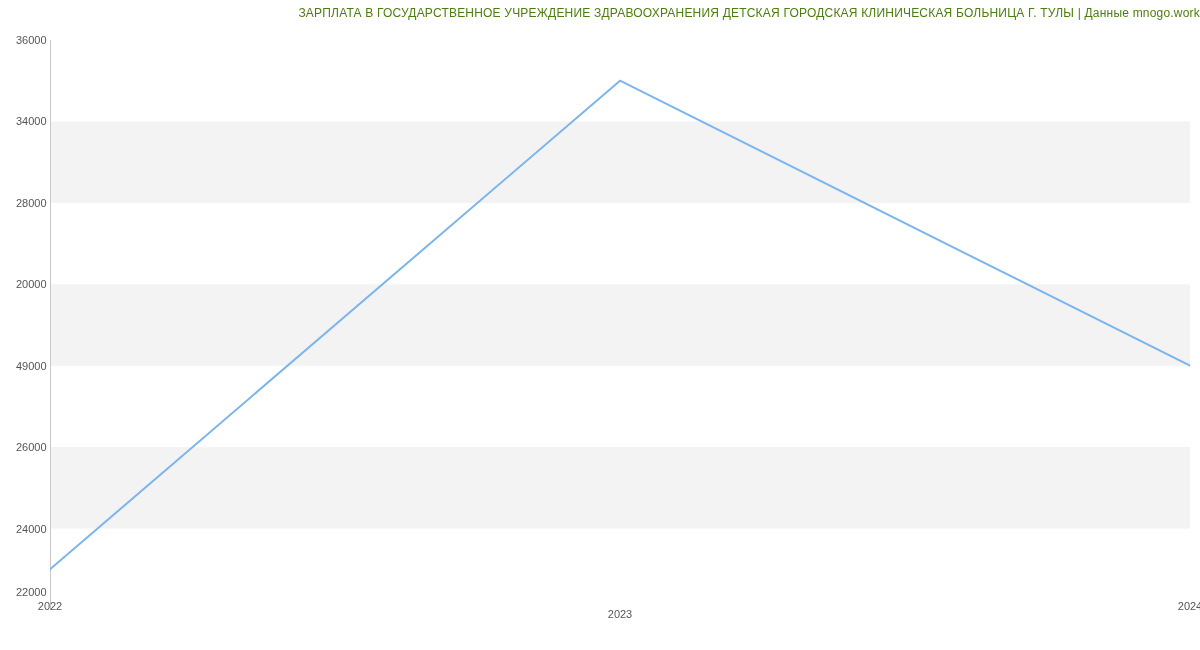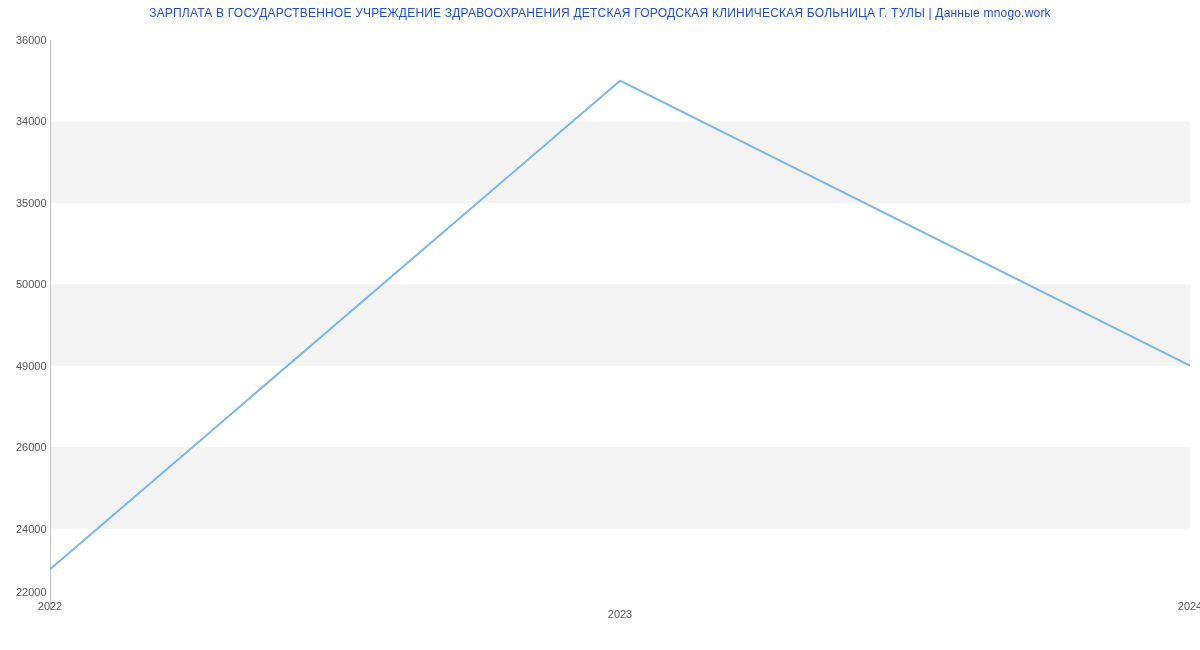--- a/index.html
+++ b/index.html
@@ -15,24 +15,24 @@
   .chart-wrap {
     position: relative;
     width: 1200px;
     height: 650px;
   }
   .title {
     position: absolute;
     top: 6px;
     left: 0;
     width: 1200px;
-    text-align: center;
+    text-align: right;
     font-size: 12px;
     letter-spacing: 0.2px;
-    color: #1d4ed8;
+    color: #4d7c0f;
   }
   .plot {
     position: absolute;
     left: 50px;
     top: 40px;
     width: 1140px;
     height: 570px;
   }
   .plot svg {
     width: 1140px;
@@ -108,22 +108,22 @@
           <path d="M0 529.2857142857143 L570 40.714285714285666 L1140 325.7142857142857" class="series-line"></path>
         </g>
     </svg>
   </div>
 
   <div id="ytick-labels">
       <div class="ytick-label" style="top: 592px; text-align: center;">22000</div>
       <div class="ytick-label" style="top: 528.571px;">24000</div>
       <div class="ytick-label" style="top: 447.143px;">26000</div>
       <div class="ytick-label" style="top: 365.714px;">49000</div>
-      <div class="ytick-label" style="top: 284.286px;">50000</div>
-      <div class="ytick-label" style="top: 202.857px;">35000</div>
+      <div class="ytick-label" style="top: 284.286px;">20000</div>
+      <div class="ytick-label" style="top: 202.857px;">28000</div>
       <div class="ytick-label" style="top: 121.429px;">34000</div>
       <div class="ytick-label" style="top: 40px;">36000</div>
     </div>
   <div id="xtick-labels">
       <div class="xtick-label" style="left: 50px;">2022</div>
       <div class="xtick-label" style="left: 620px; margin-top: 8px;">2023</div>
       <div class="xtick-label" style="left: 1190px;">2024</div>
     </div>
 </div>
 

